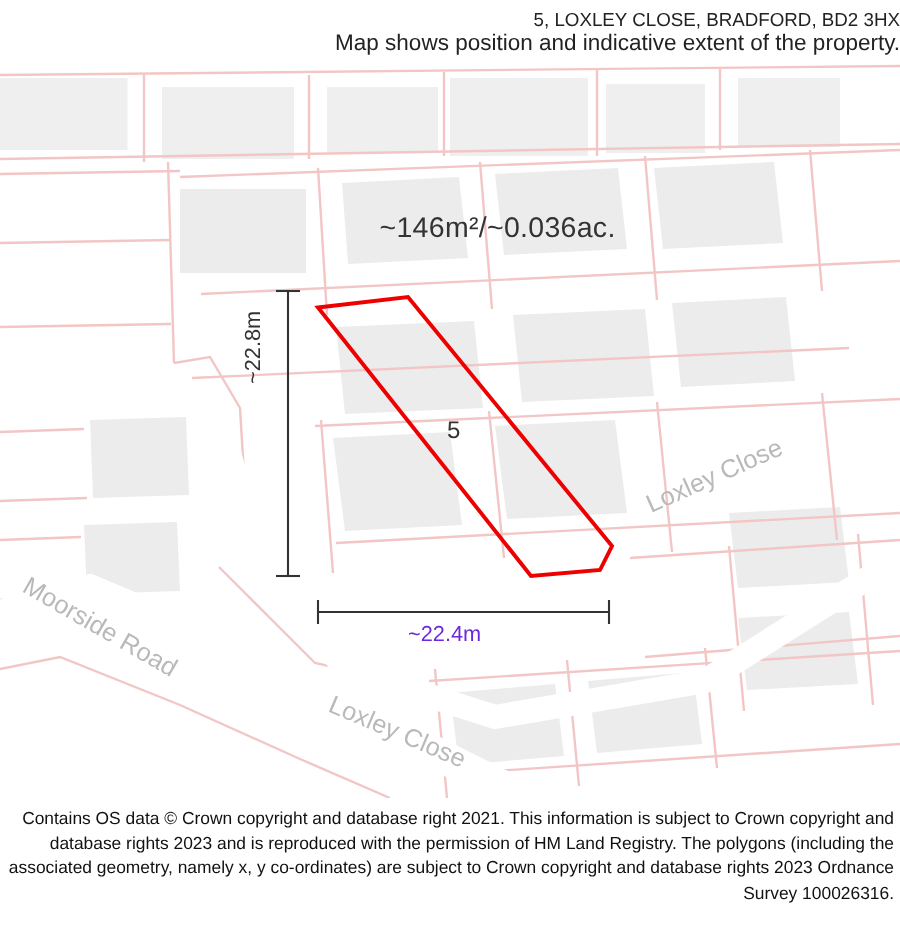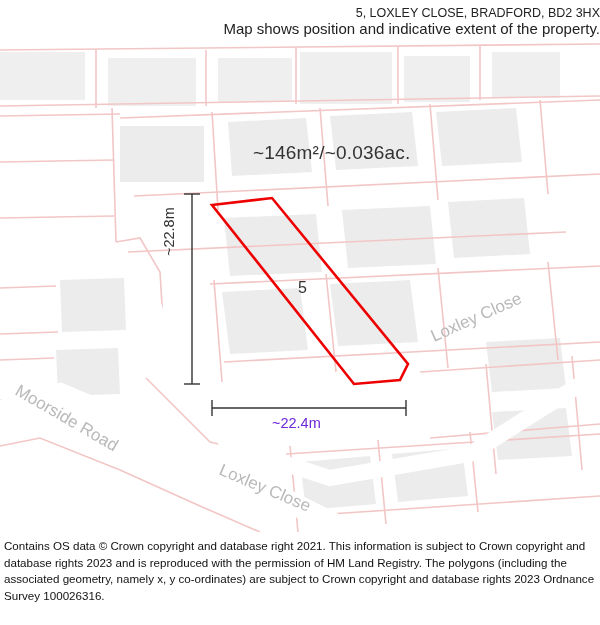--- a/index.html
+++ b/index.html
@@ -92,20 +92,21 @@
     position: absolute;
     top: 532px;
     left: 0;
     width: 600px;
     height: 93px;
     padding: 6px 4px 0 4px;
     box-sizing: border-box;
     font-size: 11.6px;
     line-height: 16.5px;
     color: #111;
+    text-align: right;
   }
   .street-label {
     fill: #b9b9b9;
     font-family: "Liberation Sans", sans-serif;
     font-size: 17px;
   }
 </style>
 </head>
 <body>
 

